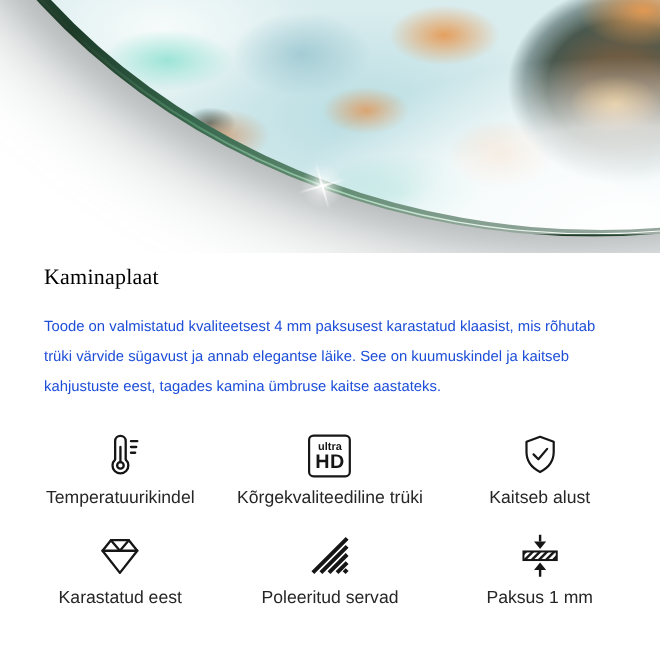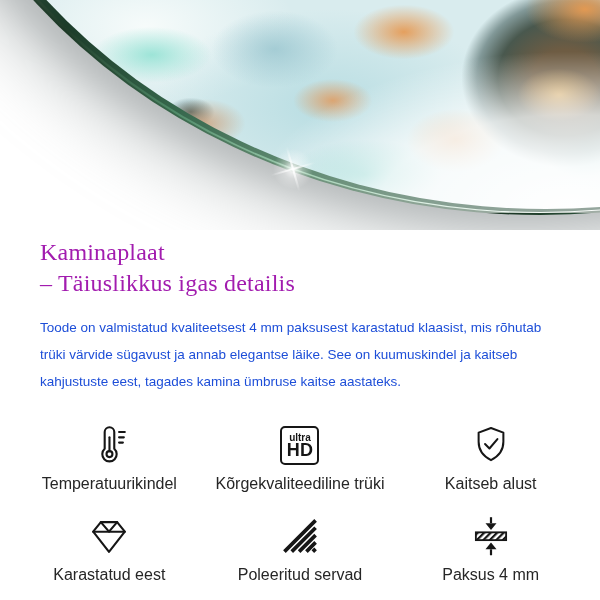--- a/index.html
+++ b/index.html
@@ -39,21 +39,21 @@
         background:radial-gradient(circle,rgba(255,255,255,0.95) 0%,rgba(255,255,255,0.35) 30%,rgba(255,255,255,0) 62%);}
   .sparkle::before,.sparkle::after{content:"";position:absolute;background:
         linear-gradient(90deg,rgba(255,255,255,0),rgba(255,255,255,0.95),rgba(255,255,255,0));}
   .sparkle::before{left:0;top:50%;width:100%;height:2px;transform:translateY(-50%);}
   .sparkle::after{left:50%;top:0;width:2px;height:100%;transform:translateX(-50%);
         background:linear-gradient(180deg,rgba(255,255,255,0),rgba(255,255,255,0.95),rgba(255,255,255,0));}
 
   
   .content{padding:0 40px;}
   h1{margin:7px 0 0 0;font-family:"Liberation Serif","DejaVu Serif",serif;
-     font-weight:400;font-size:24px;line-height:31px;color:#a21caf;letter-spacing:0.2px;}
+     font-weight:400;font-size:20px;line-height:31px;color:#000000;letter-spacing:0.2px;}
   .desc{margin:15px 0 0 0;max-width:526px;font-size:13.5px;line-height:27px;color:#1d4ed8;}
 
   
   .features{margin:25px -26px 0;display:grid;grid-template-columns:repeat(3,1fr);row-gap:18px;}
   .feature{display:flex;flex-direction:column;align-items:center;}
   .icon-wrap{height:50px;display:flex;align-items:center;justify-content:center;text-align:center;}
   .feature .label{margin-top:5px;font-size:16px;color:#262626;}
   .icon-wrap svg{display:block;}
   .uhd-box{width:39px;height:39px;border:2.5px solid #161616;border-radius:5px;
      display:flex;flex-direction:column;align-items:center;justify-content:center;box-sizing:border-box;}
@@ -69,21 +69,20 @@
     <div class="disc-shadow"></div>
     <div class="glass-edge">
       <div class="glass-face"></div>
     </div>
     <div class="sparkle"></div>
   </div>
 
   <div class="content">
     <h1>
       <span>Kaminaplaat</span><br>
-      <span>– Täiuslikkus igas detailis</span>
     </h1>
 
     <p class="desc">Toode on valmistatud kvaliteetsest 4 mm paksusest karastatud klaasist, mis rõhutab trüki värvide sügavust ja annab elegantse läike. See on kuumuskindel ja kaitseb kahjustuste eest, tagades kamina ümbruse kaitse aastateks.</p>
 
     <div class="features">
 
       <div class="feature">
         <div class="icon-wrap">
           <svg width="46" height="46" viewBox="0 0 48 48" fill="none" stroke="#161616" stroke-width="2.2" stroke-linecap="round" stroke-linejoin="round">
             <path d="M19.5 28 V10.5 A5 5 0 0 1 29.5 10.5 V28 A7.5 7.5 0 1 1 19.5 28 Z"></path>
@@ -144,18 +143,18 @@
                 <rect width="2.4" height="5" fill="#161616"></rect>
               </pattern>
             </defs>
             <path d="M24 3.5 V10" stroke="#161616" stroke-width="2.4"></path>
             <path d="M18 10 H30 L24 17.5 Z" fill="#161616"></path>
             <rect x="7.5" y="20" width="33" height="8.5" fill="url(#hatchp)" stroke="#161616" stroke-width="2"></rect>
             <path d="M18 38.5 H30 L24 31 Z" fill="#161616"></path>
             <path d="M24 38.5 V45" stroke="#161616" stroke-width="2.4"></path>
           </svg>
         </div>
-        <div class="label">Paksus 4 mm</div>
+        <div class="label">Paksus 1 mm</div>
       </div>
 
     </div>
   </div>
 </div>
 
 </body></html>

